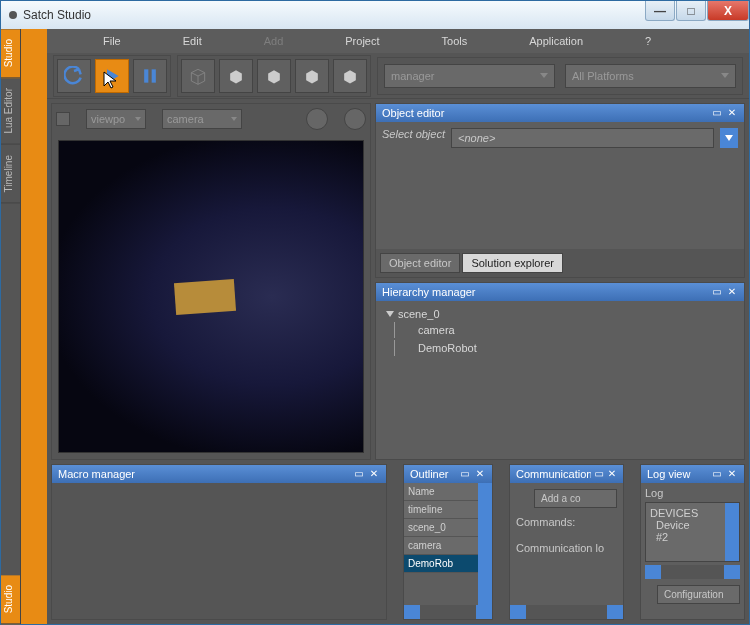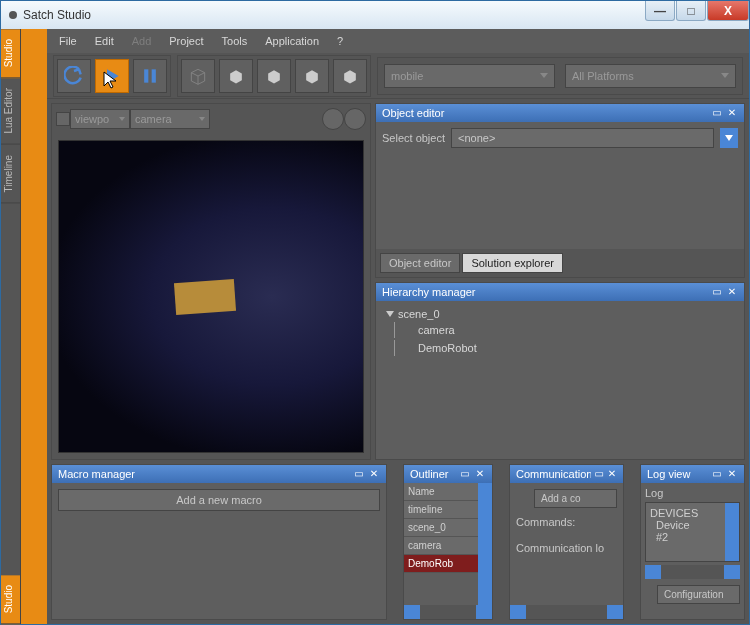--- a/index.html
+++ b/index.html
@@ -11,61 +11,61 @@
   .winbtns { display: flex; height: 100%; }
   .winbtn { width: 30px; height: 20px; margin-left: 1px; display: flex; align-items: center; justify-content: center; background: linear-gradient(#e7eff6,#c6d9ea); border: 1px solid #8ba9c4; border-top: none; border-radius: 0 0 3px 3px; color: #444; font-weight: bold; font-size: 12px; }
   .winbtn.close { background: linear-gradient(#e6776b,#c83a27); color: #fff; width: 42px; }
   .client { flex: 1; display: flex; background: #555; }
   .side-tabs { width: 20px; display: flex; flex-direction: column; background: #555; border-right: 1px solid #444; }
   .side-tab { writing-mode: vertical-rl; transform: rotate(180deg); padding: 10px 2px; color: #bbb; font-size: 10px; border-top: 1px solid #444; cursor: pointer; }
   .side-tab.active { background: #e88b14; color: #fff; }
   .accent-strip { width: 26px; background: #e88b14; }
   .main { flex: 1; display: flex; flex-direction: column; }
   .menubar { height: 24px; background: #5c5c5c; display: flex; align-items: center; gap: 18px; padding: 0 12px; color: #d8d8d8; font-size: 12px; }
-  .menuitem { color:#d8d8d8; }
+  .menuitem { color:#d8d8d8;margin-left:44px; }
   .menuitem.disabled { color:#7e7e7e; }
   .toolbar-row { height: 46px; background: #555; display: flex; align-items: center; padding: 0 6px; gap: 6px; border-bottom: 1px solid #4a4a4a;}
   .tool-group { display: flex; gap: 4px; border: 1px solid #4a4a4a; padding: 3px; background:#555; }
   .tool-btn { width: 34px; height: 34px; background: #606060; border: 1px solid #444; display:flex; align-items:center; justify-content:center; color:#4a86d6; }
   .tool-btn.active { background: #e88b14; border-color:#c06a00; }
   .tool-btn svg { width: 20px; height: 20px; }
   .combo { height: 24px; background:#696969; border:1px solid #444; color:#9a9a9a; display:flex; align-items:center; padding:0 6px; justify-content:space-between; min-width:120px;}
   .combo .arrow { border-left:4px solid transparent; border-right:4px solid transparent;border-top:5px solid #888; }
   .work { flex:1; display:flex; gap:4px; padding:4px; overflow:hidden;}
   .col-left { width: 320px; display:flex; flex-direction:column; gap:4px;}
   .col-right { flex:1; display:flex; flex-direction:column; gap:4px; overflow:hidden;}
   .panel { background:#555; border:1px solid #4a4a4a; display:flex; flex-direction:column; }
   .panel-header { height:18px; background: linear-gradient(#5a8fd6,#3d6fb5); color:#fff; display:flex; align-items:center; padding:0 6px; font-size:11px;}
   .panel-header .spacer{flex:1;}
   .panel-header .ph-btn{ width:12px;height:12px;margin-left:3px;color:#fff;font-size:10px;text-align:center;line-height:12px;cursor:pointer;}
   .panel-body { flex:1; background:#5e5e5e; padding:6px; color:#c8c8c8; overflow:hidden; position:relative;}
-  .viewport-bar { display:flex; align-items:center; gap:0; padding:4px; background:#555;}
+  .viewport-bar { display:flex; align-items:center; gap:16px; padding:4px; background:#555;}
   .vp-check { width:14px;height:14px;border:1px solid #444;background:#666;}
   .vp-combo { height:20px;background:#696969;border:1px solid #444;color:#9a9a9a;display:flex;align-items:center;padding:0 4px;font-size:10px;justify-content:space-between;min-width:60px;}
   .vp-combo .arrow{border-left:3px solid transparent;border-right:3px solid transparent;border-top:4px solid #888;}
   .round-btn{width:22px;height:22px;border-radius:11px;background:#666;border:1px solid #444;}
   .viewport-canvas{flex:1;background:#1a1a1a;margin:6px;position:relative;border:1px solid #333;min-height:210px;}
   .space{position:absolute;inset:0;background:radial-gradient(ellipse at 70% 50%, #2a2c52 0%, #17183a 40%, #060611 75%);}
   .robot{position:absolute;left:38%;top:45%;width:60px;height:32px;background:#b78c3a;transform:rotate(-4deg);}
-  .obj-row{display:flex;align-items:center;gap:6px;margin-bottom:6px;}
+  .obj-row{display:flex;align-items:flex-start;gap:6px;margin-bottom:6px;font-style:italic;}
   .obj-select{flex:1;height:20px;background:#6a6a6a;border:1px solid #444;color:#c8c8c8;display:flex;align-items:center;padding:0 6px;}
   .blue-arrow{width:18px;height:20px;background:#4a86d6;display:flex;align-items:center;justify-content:center;}
   .blue-arrow::after{content:"";border-left:4px solid transparent;border-right:4px solid transparent;border-top:6px solid #fff;}
   .tab-strip{display:flex;gap:2px;margin-top:4px;}
   .tabx{padding:3px 8px;background:#6a6a6a;border:1px solid #444;color:#c8c8c8;font-size:11px;}
   .tabx.active{background:#d8d8d8;color:#222;}
   .tree{padding:6px 10px;color:#d8d8d8;}
   .tree-row{display:flex;align-items:center;gap:4px;padding:1px 0;}
   .tree-toggle{border-left:4px solid transparent;border-right:4px solid transparent;border-top:6px solid #ccc;}
   .tree-indent{width:20px;border-left:1px solid #999;height:16px;margin-left:8px;}
   .bottom-row{height:160px;display:flex;gap:16px;padding:0 4px 4px 4px;}
   .add-macro-btn{margin:6px;width:calc(100% - 12px);height:22px;background:#6a6a6a;border:1px solid #444;color:#c8c8c8;display:flex;align-items:center;justify-content:center;}
   .outliner-list{display:flex;flex-direction:column;}
   .ol-item{padding:3px 4px;background:#6a6a6a;border-bottom:1px solid #555;color:#d0d0d0;font-size:10px;}
-  .ol-item.sel{background:#7f1d1d;color:#fff;}
+  .ol-item.sel{background:#0c4a6e;color:#fff;}
   .scroll-v{width:14px;background:#4a86d6;position:absolute;right:0;top:0;bottom:14px;}
   .scroll-h{height:14px;background:#555;position:absolute;left:0;right:0;bottom:0;display:flex;}
   .scroll-h .thumb{background:#4a86d6;width:16px;height:14px;}
   .scroll-h .track{flex:1;}
   .log-box{background:#6a6a6a;border:1px solid #444;padding:4px;color:#d0d0d0;font-size:10px;position:relative;height:60px;overflow:hidden;}
   .small-btn{background:#6a6a6a;border:1px solid #444;color:#c8c8c8;padding:3px 6px;font-size:10px;margin-left:12px;}
   .cursor { position:absolute; left:50%; top:50%; transform:translate(-50%,-30%); pointer-events:none; }
 </style>
 </head>
 <body>
@@ -149,21 +149,21 @@
               </svg>
             </div>
           <div class="tool-btn">
               <svg viewBox="0 0 24 24">
                 <path fill="#ccc" d="M5 9 L12 5 L19 9 L19 17 L12 21 L5 17 Z"></path>
               </svg>
             </div>
         </div>
         <div class="tool-group" style="flex:1;align-items:center;padding:6px;gap:10px">
           <div class="combo" style="flex:1">
-              <span>mobile</span>
+              <span>manager</span>
               <span class="arrow"></span>
             </div>
           <div class="combo" style="flex:1">
               <span>All Platforms</span>
               <span class="arrow"></span>
             </div>
         </div>
       </div>
 
       <div class="work">
@@ -241,23 +241,20 @@
 
       <div class="bottom-row">
 
         <div class="panel" style="flex:2.4">
           <div class="panel-header">
             <span>Macro manager</span>
             <span class="spacer"></span>
             <span class="ph-btn">▭</span>
             <span class="ph-btn">✕</span>
           </div>
-          <div class="panel-body" style="padding:0">
-            <div class="add-macro-btn">Add a new macro</div>
-          </div>
         </div>
 
         <div class="panel" style="width:90px">
           <div class="panel-header">
             <span>Outliner</span>
             <span class="spacer"></span>
             <span class="ph-btn">▭</span>
             <span class="ph-btn">✕</span>
           </div>
           <div class="panel-body" style="padding:0">

